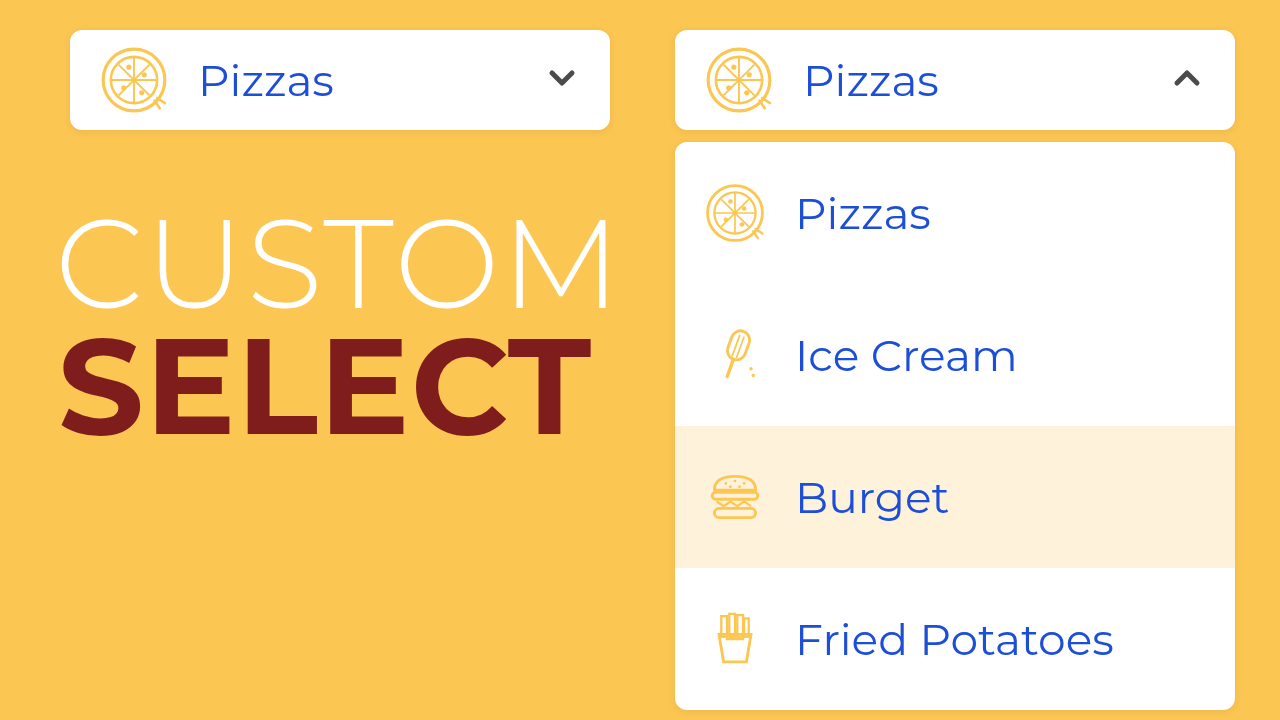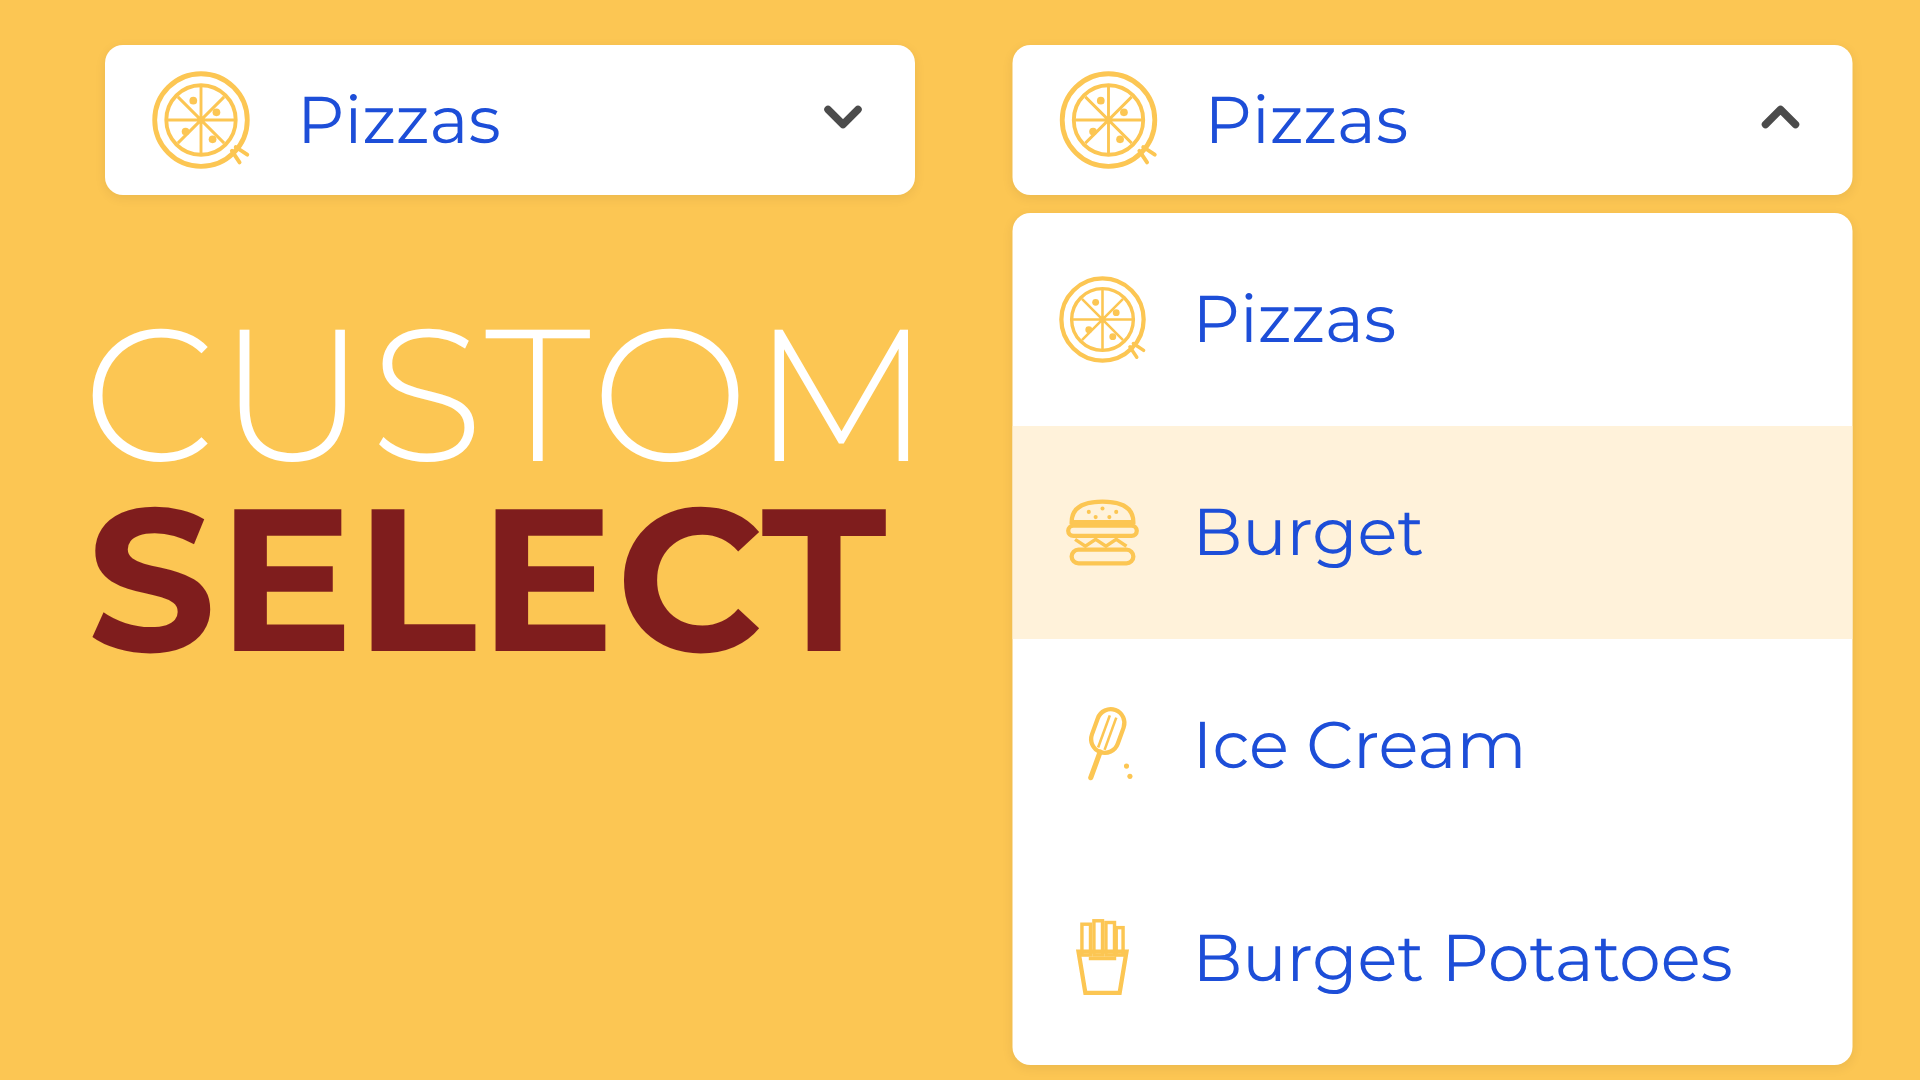--- a/index.html
+++ b/index.html
@@ -167,42 +167,42 @@
 
 <div class="select-dropdown">
   <div class="option-row">
     <span class="icon-wrap">
       <svg viewBox="0 0 56 56">
           <use href="#pizza-icon"></use>
         </svg>
     </span>
     <span class="label">Pizzas</span>
   </div>
+  <div class="option-row">
+    <span class="icon-wrap">
+      <svg viewBox="0 0 56 56">
+          <use href="#icecream-icon"></use>
+        </svg>
+    </span>
+    <span class="label">Ice Cream</span>
+  </div>
   <div class="option-row highlighted">
     <span class="icon-wrap">
       <svg viewBox="0 0 56 56">
           <use href="#burger-icon"></use>
         </svg>
     </span>
     <span class="label">Burget</span>
   </div>
   <div class="option-row">
     <span class="icon-wrap">
       <svg viewBox="0 0 56 56">
-          <use href="#icecream-icon"></use>
-        </svg>
-    </span>
-    <span class="label">Ice Cream</span>
-  </div>
-  <div class="option-row">
-    <span class="icon-wrap">
-      <svg viewBox="0 0 56 56">
           <use href="#fries-icon"></use>
         </svg>
     </span>
-    <span class="label">Burget Potatoes</span>
+    <span class="label">Fried Potatoes</span>
   </div>
 </div>
 
 <div class="title">
   <div class="title-line">CUSTOM</div>
   <div class="title-strong">SELECT</div>
 </div>
 
 </body></html>

